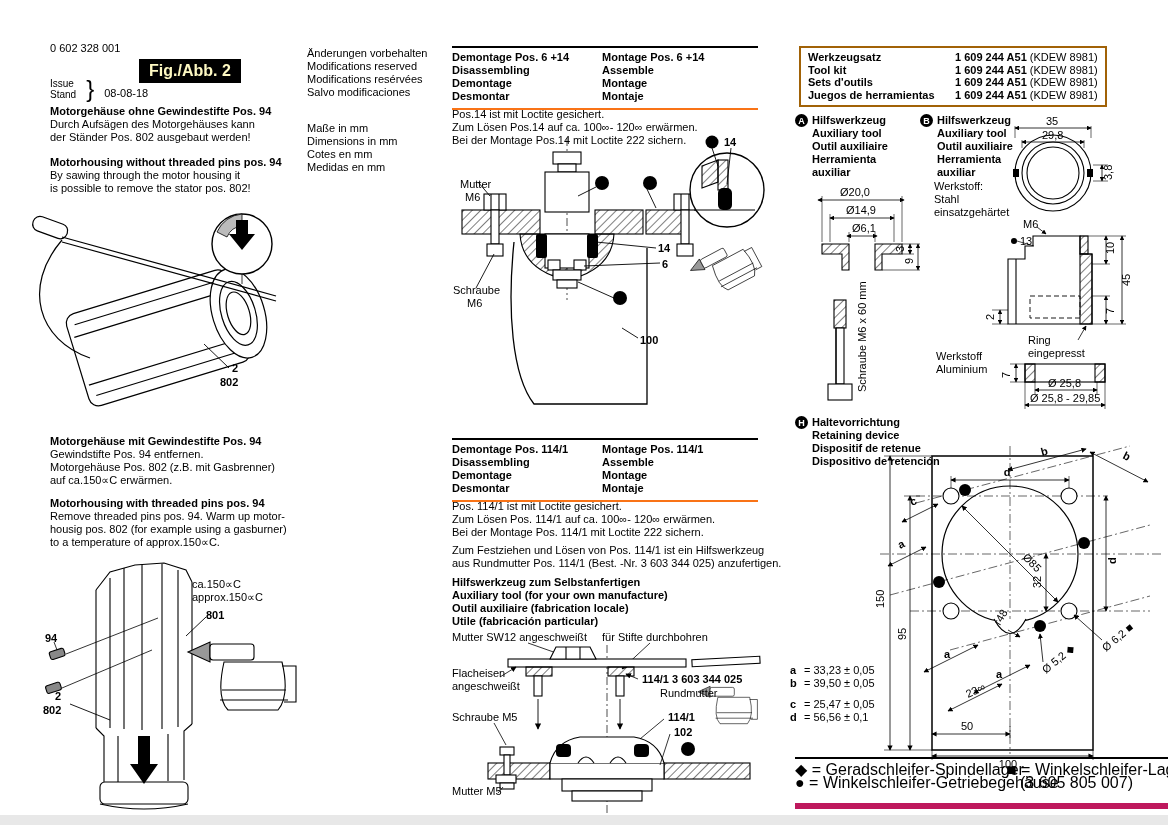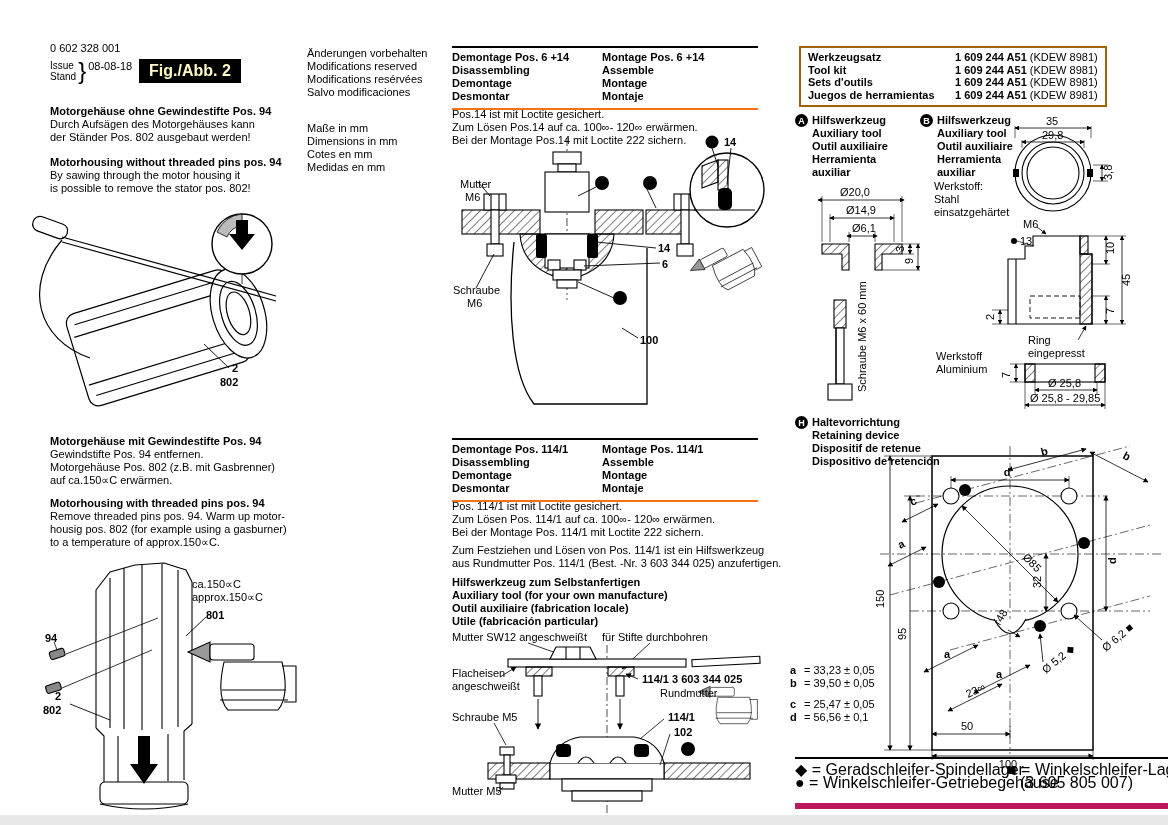--- a/index.html
+++ b/index.html
@@ -24,21 +24,21 @@
   .vrow .vk{font-weight:700;width:14px}
   svg{overflow:visible}
   svg text{font-family:"Liberation Sans",sans-serif;font-size:11px;fill:#000}
 </style>
 </head>
 <body>
 
 <div class="page">
 
   <div class="abs s11 w" style="left:50px;top:42px">0 602 328 001</div>
-  <div class="abs" style="left:50px;top:60px;display:flex;align-items:flex-start;gap:2px">
+  <div class="abs" style="left:50px;top:78px;display:flex;align-items:flex-end;gap:10px">
     <div style="font-size:10px;line-height:11px">
       <div>Issue</div>
       <div>Stand</div>
     </div>
     <div style="font-size:24px;line-height:22px">}</div>
     <div class="s11 w">08-08-18</div>
   </div>
   <div class="abs figbox w" style="left:139px;top:59px">Fig./Abb. 2</div>
 
   <div class="abs s11 w" style="left:50px;top:105px">

